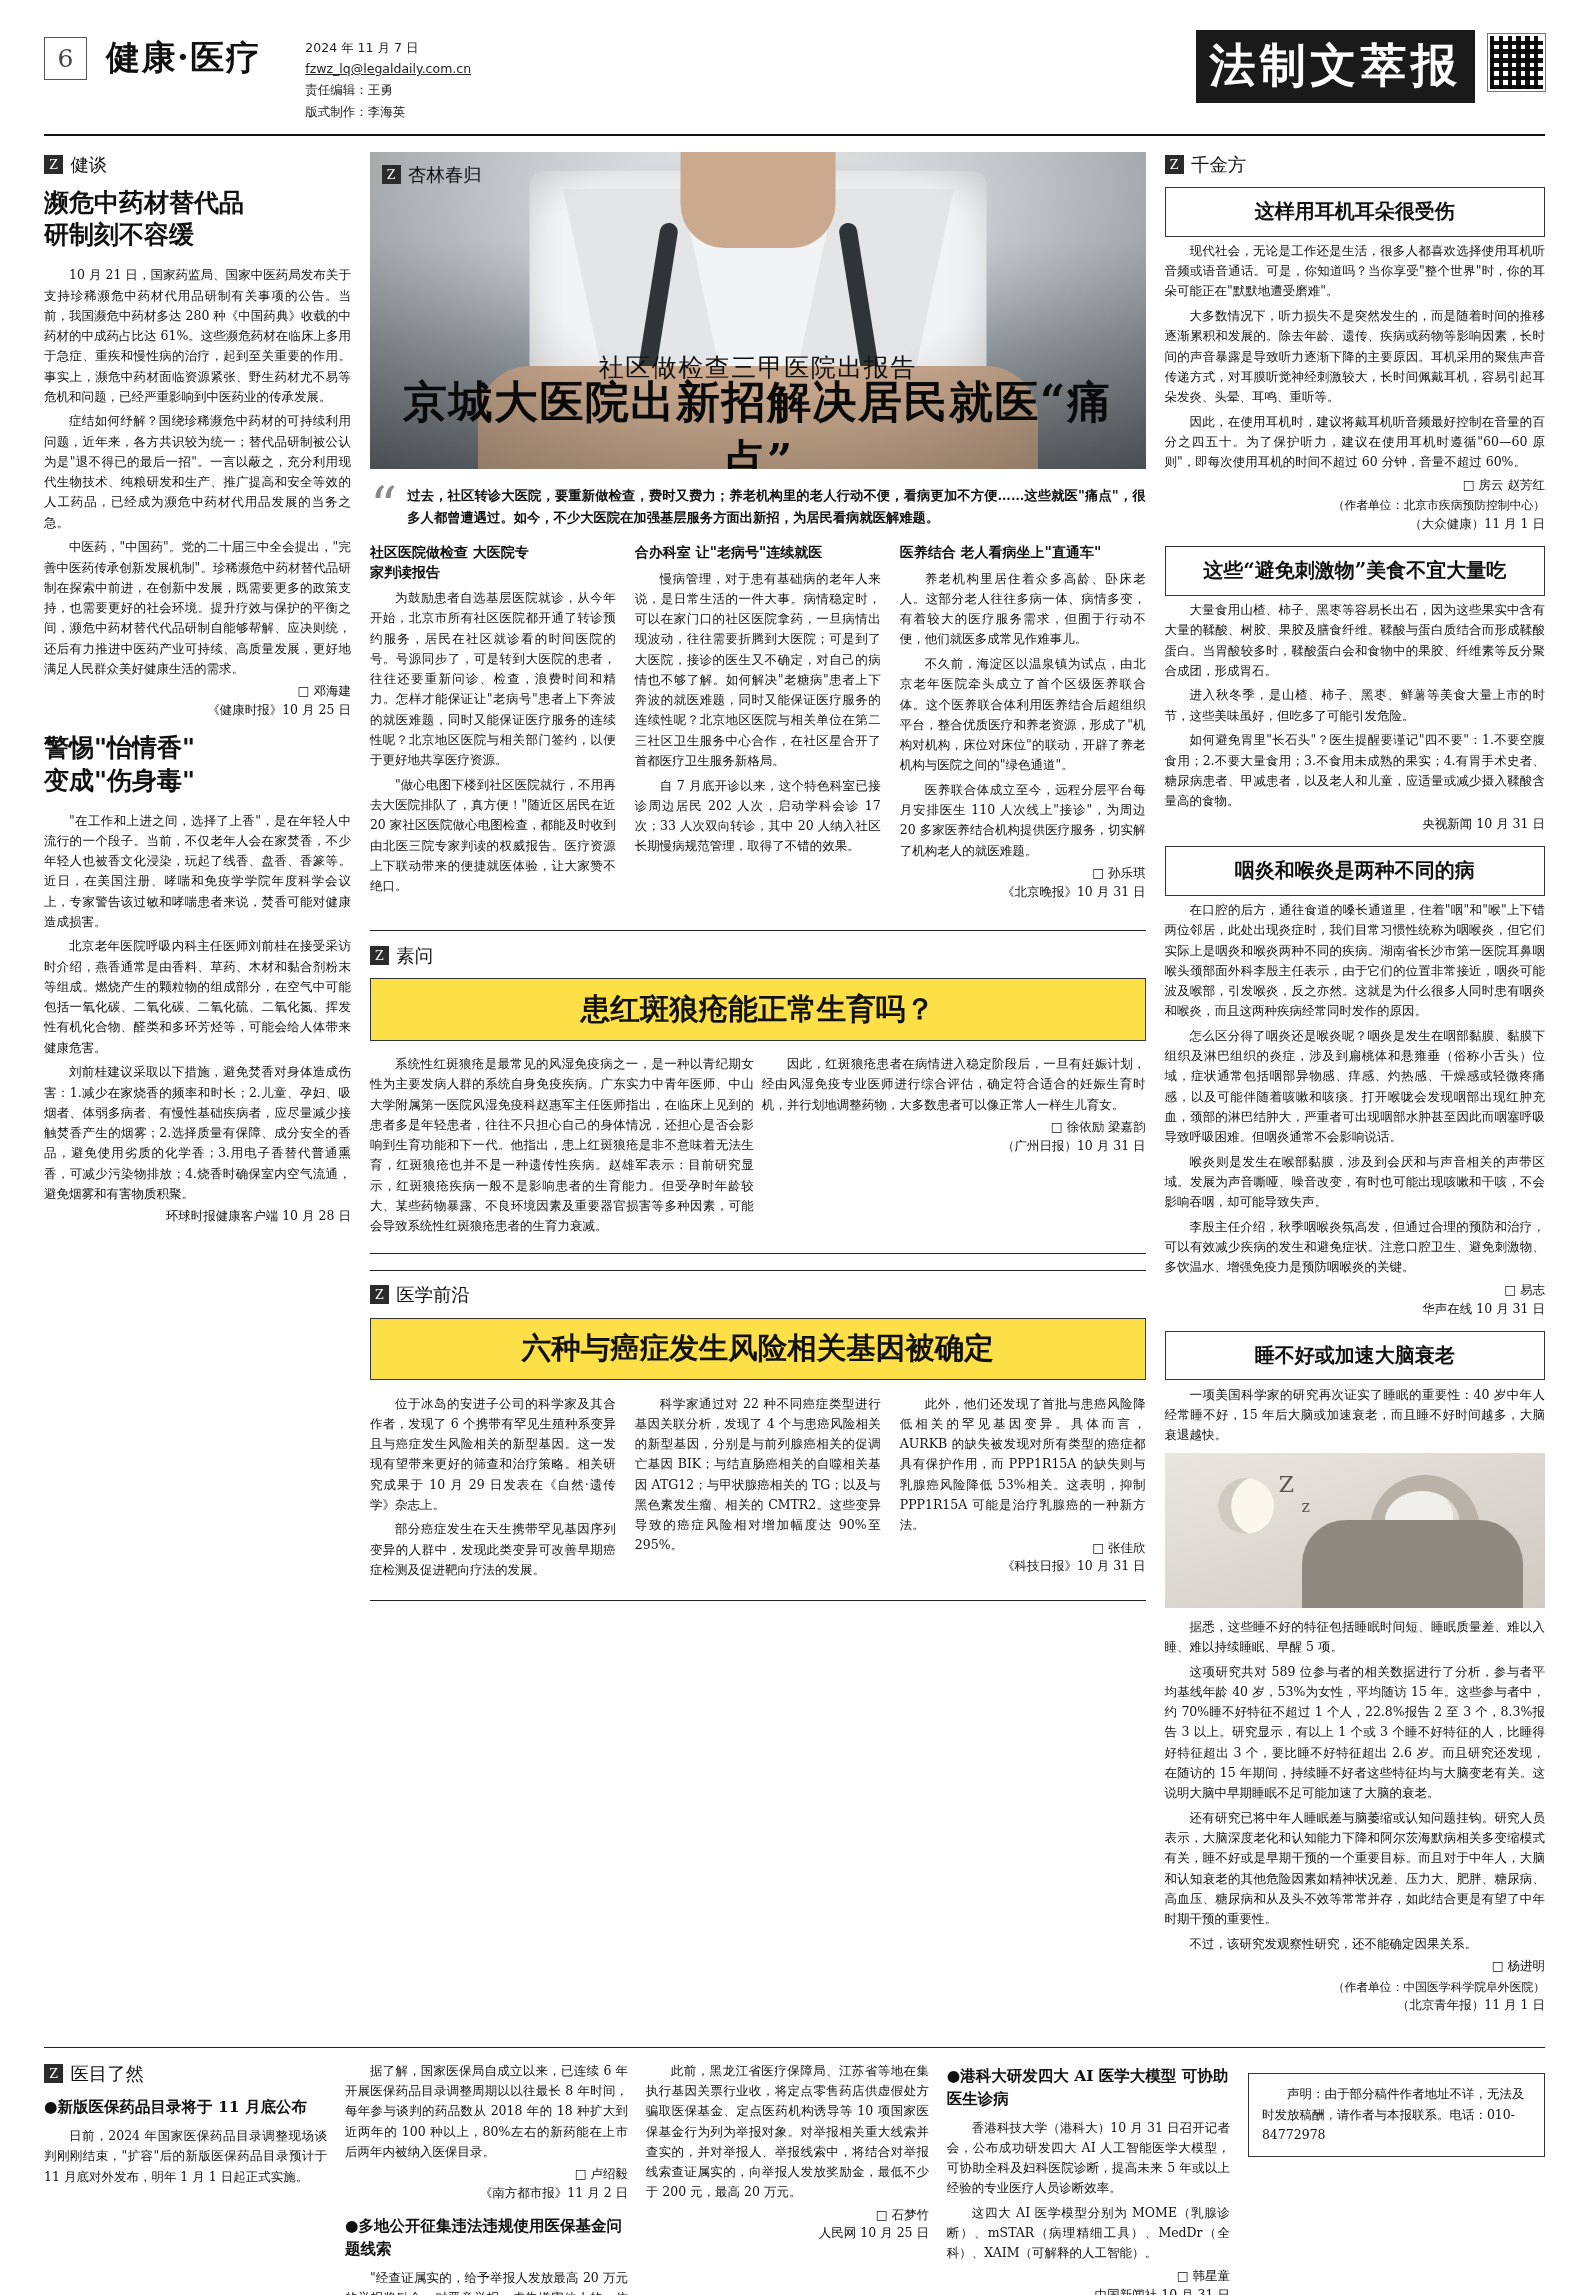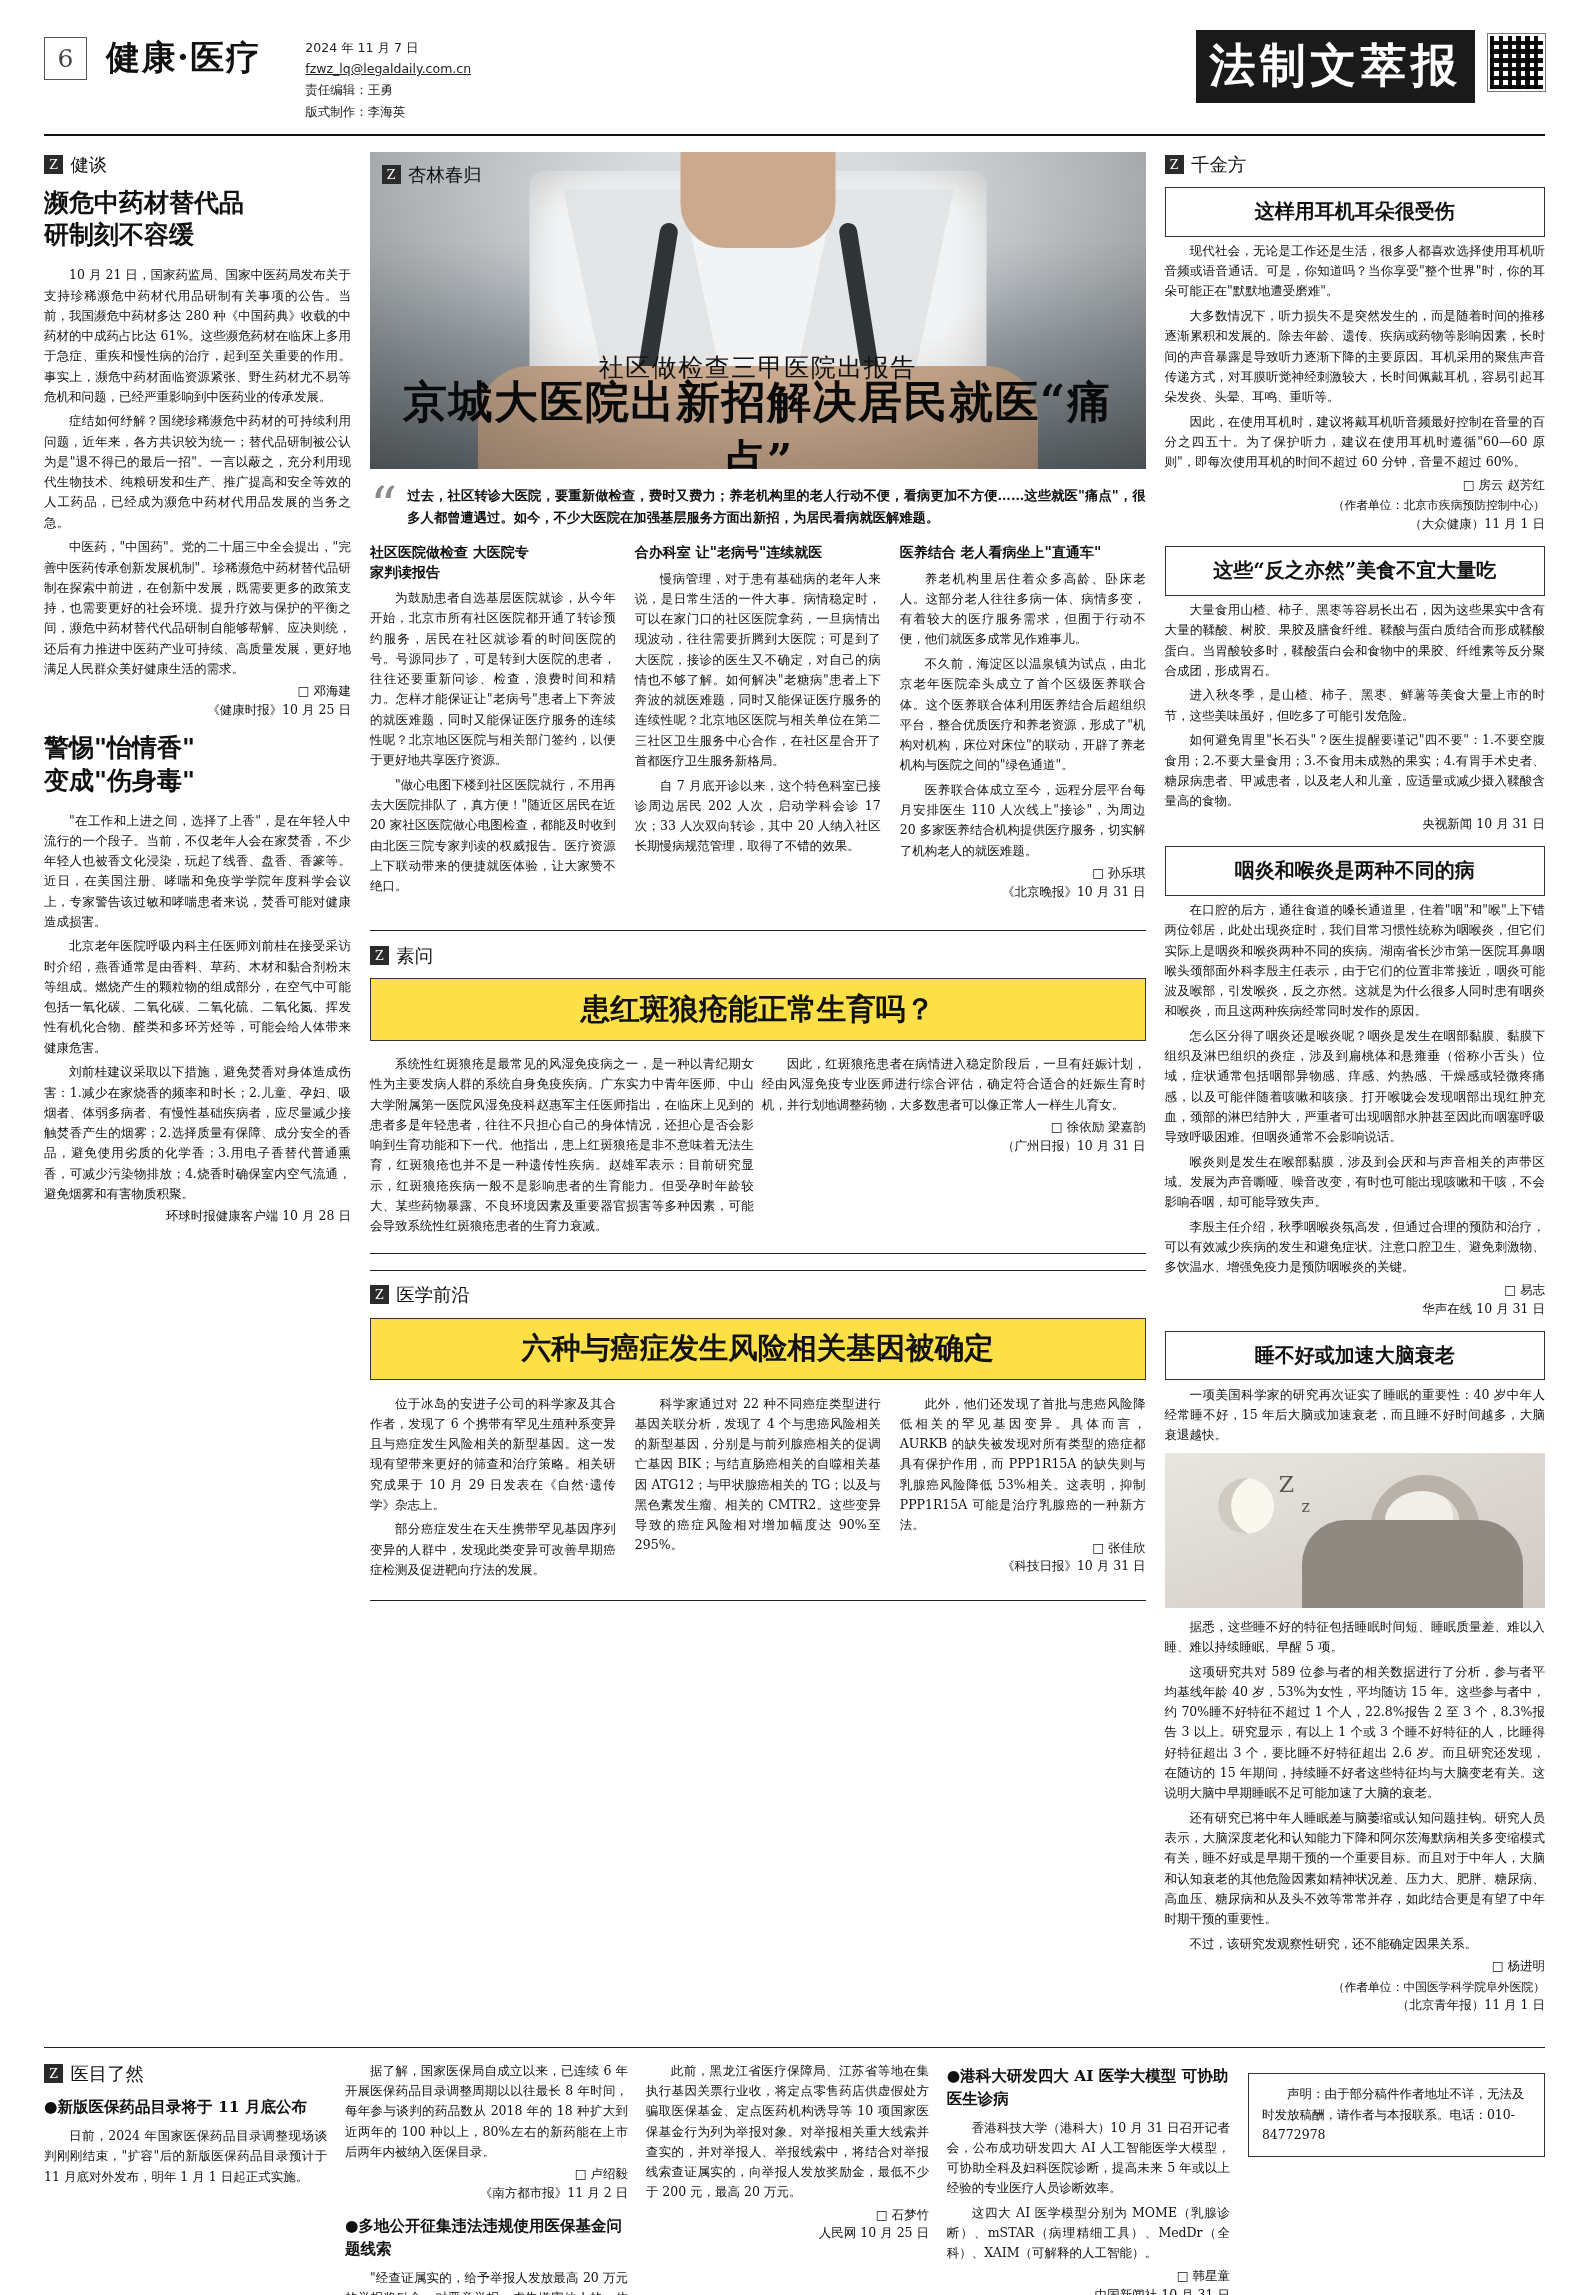--- a/index.html
+++ b/index.html
@@ -85,21 +85,21 @@
   .pull .txt { font-size:13.3px; line-height:1.7; font-weight:bold; font-family:"DejaVu Serif", serif; text-align:justify; }
 
   .three { display:flex; gap:19px; }
   .three > div { flex:1; }
   .sub { font-size:14px; font-weight:bold; font-family:"DejaVu Serif", serif; margin:5.9px 0 5.9px 0; line-height:1.4;}
 
   
   .feature { border-top:1.5px solid #222; border-bottom:1.5px solid #222; padding:11.8px 0; margin-top:16px; }
   .feature-title { text-align:center; font-size:29.5px; font-weight:bold; font-family:"DejaVu Serif", serif;
                    border:1.5px solid #333; padding:10.3px 7.4px; margin:0 0 13.3px 0; background:#fde047;}
-  .two { display:flex; gap:8px; }
+  .two { display:flex; gap:8px;justify-content:flex-end; }
   .two > div { flex:1; }
 
   
   .rbox { border:1.5px solid #333; padding:10.3px 11.8px; margin-bottom:4.4px; }
   .rbox-title { font-size:20px; font-weight:bold; font-family:"DejaVu Serif", serif; text-align:center; }
 
   .illus { width:100%; height:155px; margin:7.4px 0 8.8px 0; position:relative; overflow:hidden;
            background:linear-gradient(160deg,#e9e6e0,#cfcac2); }
   .illus .head { position:absolute; left:54%; top:22px; width:110px; height:110px; border-radius:50%;
                  background:#b9b2a8; }
@@ -266,21 +266,21 @@
         <div class="rbox-title">这样用耳机耳朵很受伤</div>
       </div>
       <p class="body">现代社会，无论是工作还是生活，很多人都喜欢选择使用耳机听音频或语音通话。可是，你知道吗？当你享受"整个世界"时，你的耳朵可能正在"默默地遭受磨难"。</p>
       <p class="body">大多数情况下，听力损失不是突然发生的，而是随着时间的推移逐渐累积和发展的。除去年龄、遗传、疾病或药物等影响因素，长时间的声音暴露是导致听力逐渐下降的主要原因。耳机采用的聚焦声音传递方式，对耳膜听觉神经刺激较大，长时间佩戴耳机，容易引起耳朵发炎、头晕、耳鸣、重听等。</p>
       <p class="body">因此，在使用耳机时，建议将戴耳机听音频最好控制在音量的百分之四五十。为了保护听力，建议在使用耳机时遵循"60—60 原则"，即每次使用耳机的时间不超过 60 分钟，音量不超过 60%。</p>
       <div class="byline">□ 房云 赵芳红</div>
       <div class="byline small">（作者单位：北京市疾病预防控制中心）</div>
       <div class="source">（大众健康）11 月 1 日</div>
 
       <div class="rbox">
-        <div class="rbox-title">这些“反之亦然”美食不宜大量吃</div>
+        <div class="rbox-title">这些“避免刺激物”美食不宜大量吃</div>
       </div>
       <p class="body">大量食用山楂、柿子、黑枣等容易长出石，因为这些果实中含有大量的鞣酸、树胶、果胶及膳食纤维。鞣酸与蛋白质结合而形成鞣酸蛋白。当胃酸较多时，鞣酸蛋白会和食物中的果胶、纤维素等反分聚合成团，形成胃石。</p>
       <p class="body">进入秋冬季，是山楂、柿子、黑枣、鲜薯等美食大量上市的时节，这些美味虽好，但吃多了可能引发危险。</p>
       <p class="body">如何避免胃里"长石头"？医生提醒要谨记"四不要"：1.不要空腹食用；2.不要大量食用；3.不食用未成熟的果实；4.有胃手术史者、糖尿病患者、甲减患者，以及老人和儿童，应适量或减少摄入鞣酸含量高的食物。</p>
       <div class="source">央视新闻 10 月 31 日</div>
 
       <div class="rbox">
         <div class="rbox-title">咽炎和喉炎是两种不同的病</div>
       </div>
       <p class="body">在口腔的后方，通往食道的嗓长通道里，住着"咽"和"喉"上下错两位邻居，此处出现炎症时，我们目常习惯性统称为咽喉炎，但它们实际上是咽炎和喉炎两种不同的疾病。湖南省长沙市第一医院耳鼻咽喉头颈部面外科李殷主任表示，由于它们的位置非常接近，咽炎可能波及喉部，引发喉炎，反之亦然。这就是为什么很多人同时患有咽炎和喉炎，而且这两种疾病经常同时发作的原因。</p>

